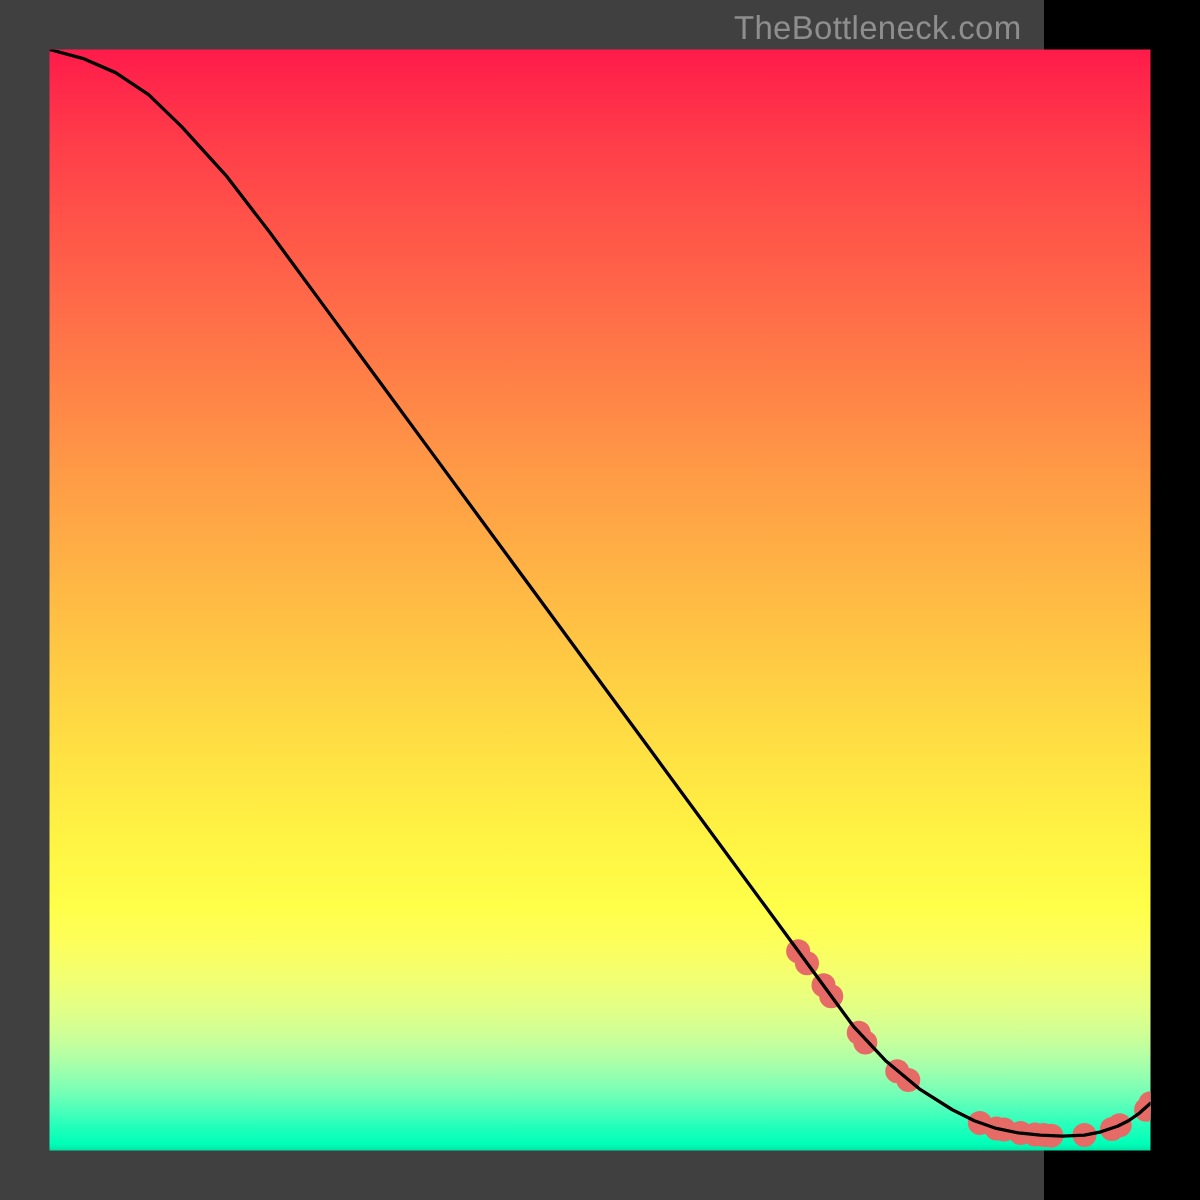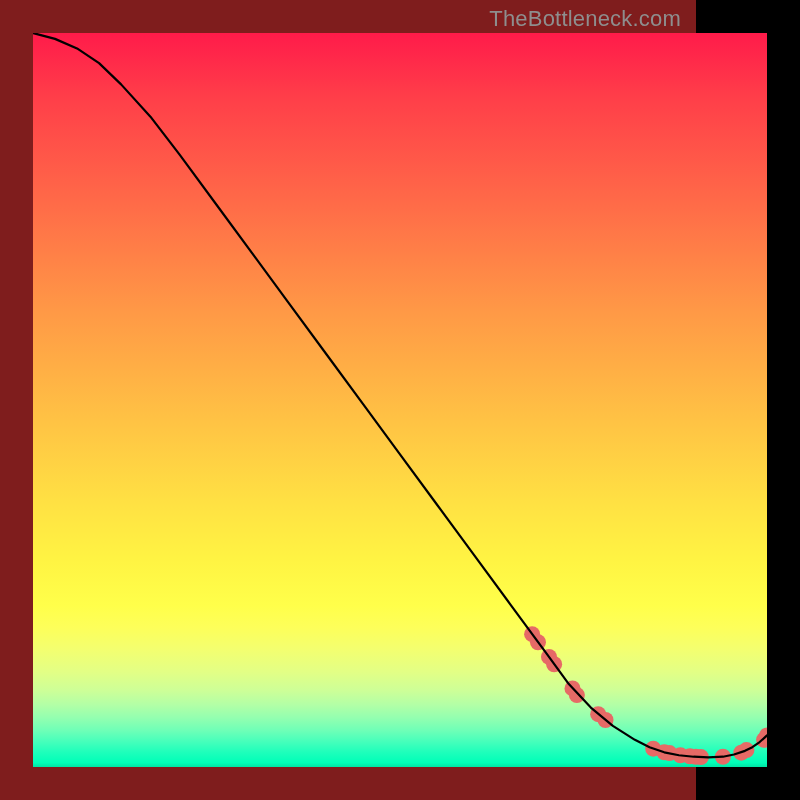--- a/index.html
+++ b/index.html
@@ -8,21 +8,21 @@
     width: 800px;
     height: 800px;
     background: #000;
     overflow: hidden;
     font-family: Arial, Helvetica, sans-serif;
   }
   .stage {
     position: relative;
     width: 696px;
     height: 800px;
-    background: #7f1d1d;
+    background: #404040;
   }
   .plot {
     position: absolute;
     left: 33px;
     top: 33px;
     width: 734px;
     height: 734px;
     
     background: linear-gradient(
       to bottom,

